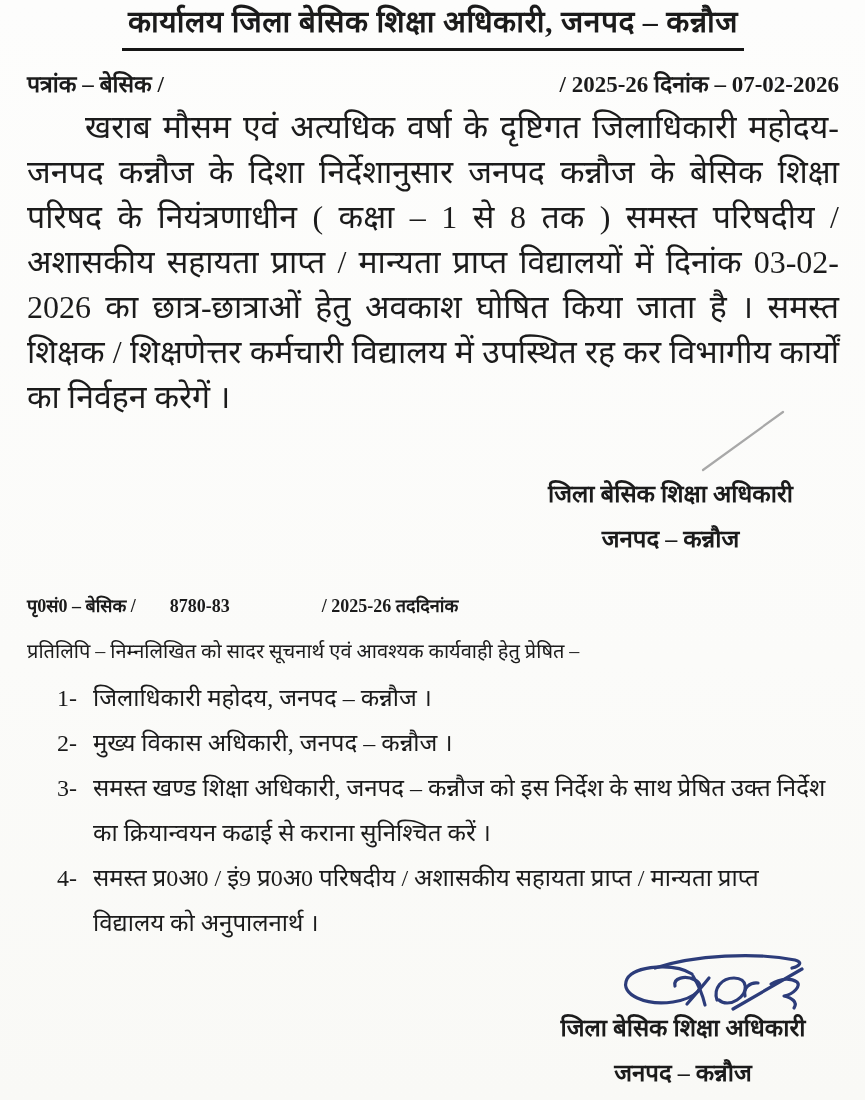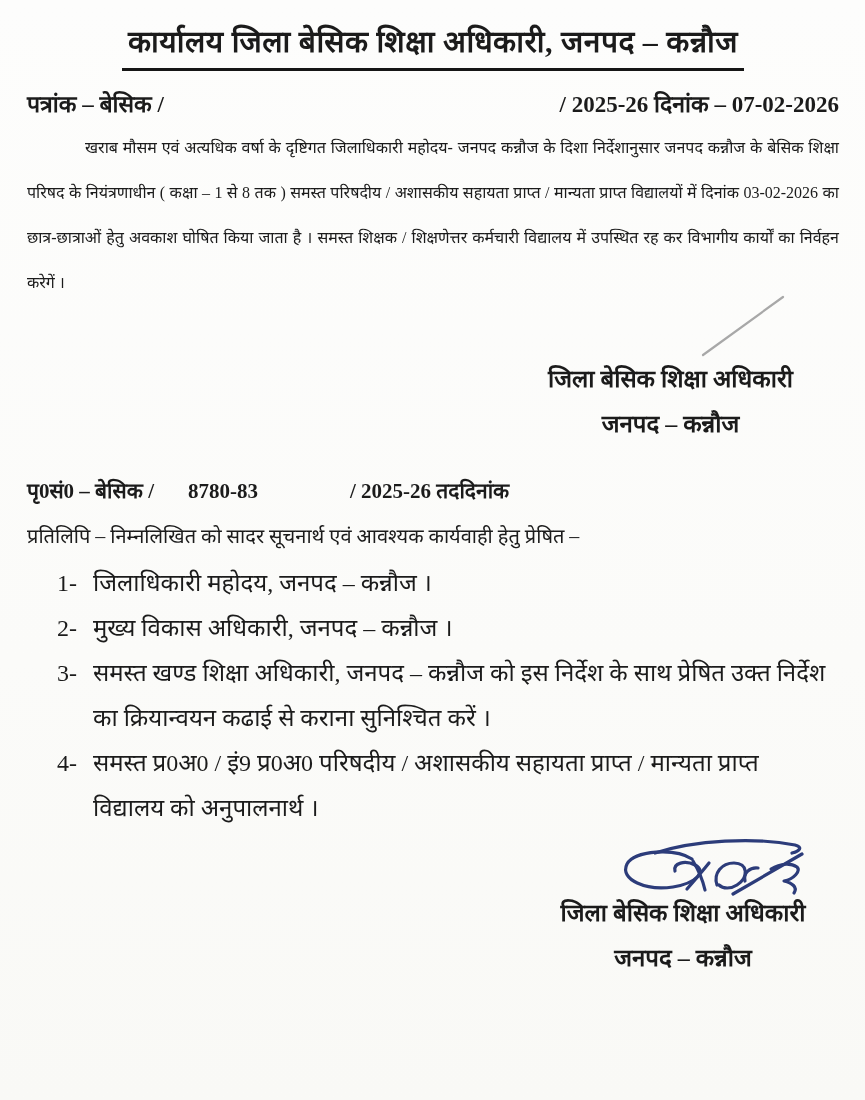--- a/index.html
+++ b/index.html
@@ -8,21 +8,21 @@
     background: #f6f6f4;
     font-family: "Liberation Serif", "DejaVu Serif", serif;
     color: #1b1b1b;
     overflow: hidden;
   }
   .page {
     position: relative;
     width: 865px; height: 1100px;
     box-sizing: border-box;
     background: linear-gradient(180deg, #fdfdfc 0%, #fbfbf9 60%, #f9f9f6 100%);
-    padding: 20px 26px 0 27px;
+    padding: 0 26px 0 27px;
   }
   .header { text-align: center; }
   .title {
     display: inline-block;
     font-size: 30px;
     font-weight: bold;
     letter-spacing: 0.5px;
     border-bottom: 3px solid #161616;
     padding: 0 6px 7px 6px;
     white-space: nowrap;
@@ -30,40 +30,40 @@
   .ref-row {
     display: flex;
     justify-content: space-between;
     align-items: baseline;
     font-size: 23px;
     margin-top: 16px;
     font-weight: 700;
   }
   .body-par {
     margin-top: 6px;
-    font-size: 16px;
+    font-size: 32px;
     line-height: 45px;
     text-align: justify;
     text-indent: 58px;
     font-weight: 500;
   }
   .sign-block {
     width: fit-content;
     margin-left: auto;
     text-align: center;
     font-size: 24px;
     font-weight: 600;
   }
   .sign-block-1 { margin-right: 46px; }
   .slash-wrap { text-align: right; margin: -12px 2px -8px 0; }
   .slash-svg { display: inline-block; }
   .sign-line { line-height: 45px; white-space: nowrap; }
   .endorse-row {
     margin-top: 22px;
-    font-size: 21px;
+    font-size: 18px;
     font-weight: 600;
     line-height: 45px;
     white-space: nowrap;
   }
   .endorse-num { margin-left: 34px; }
   .endorse-suffix { margin-left: 92px; }
   .copy-line {
     font-size: 20px;
     font-weight: 500;
     line-height: 45px;

